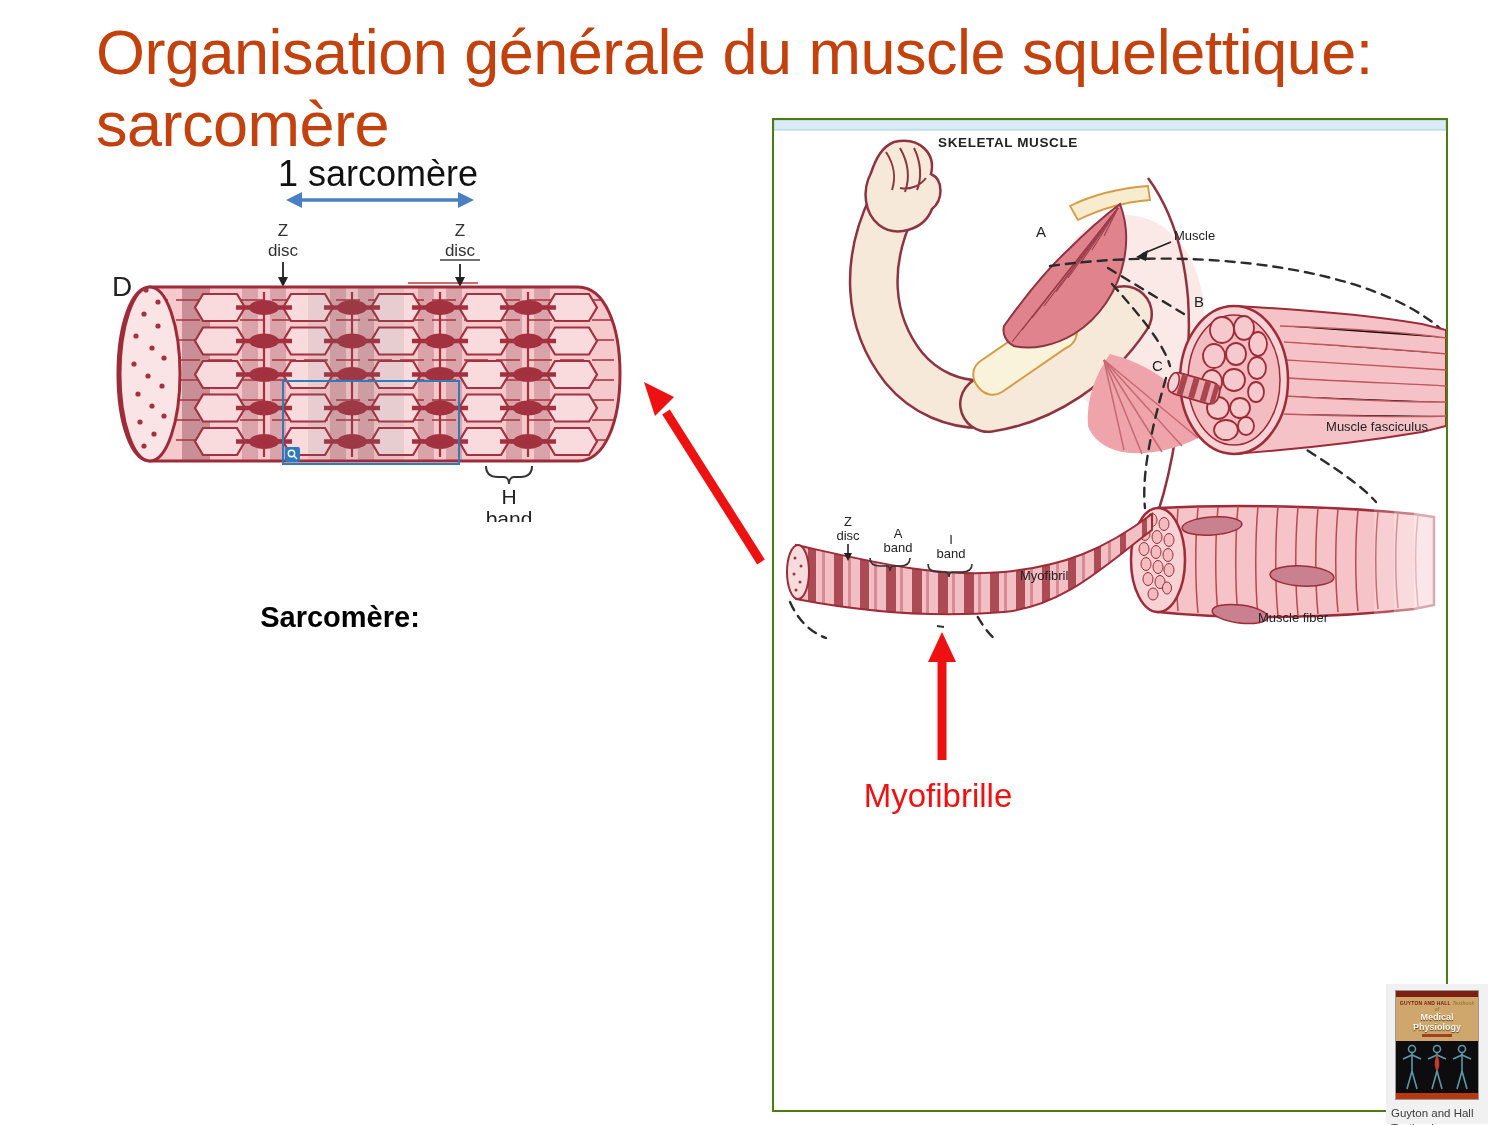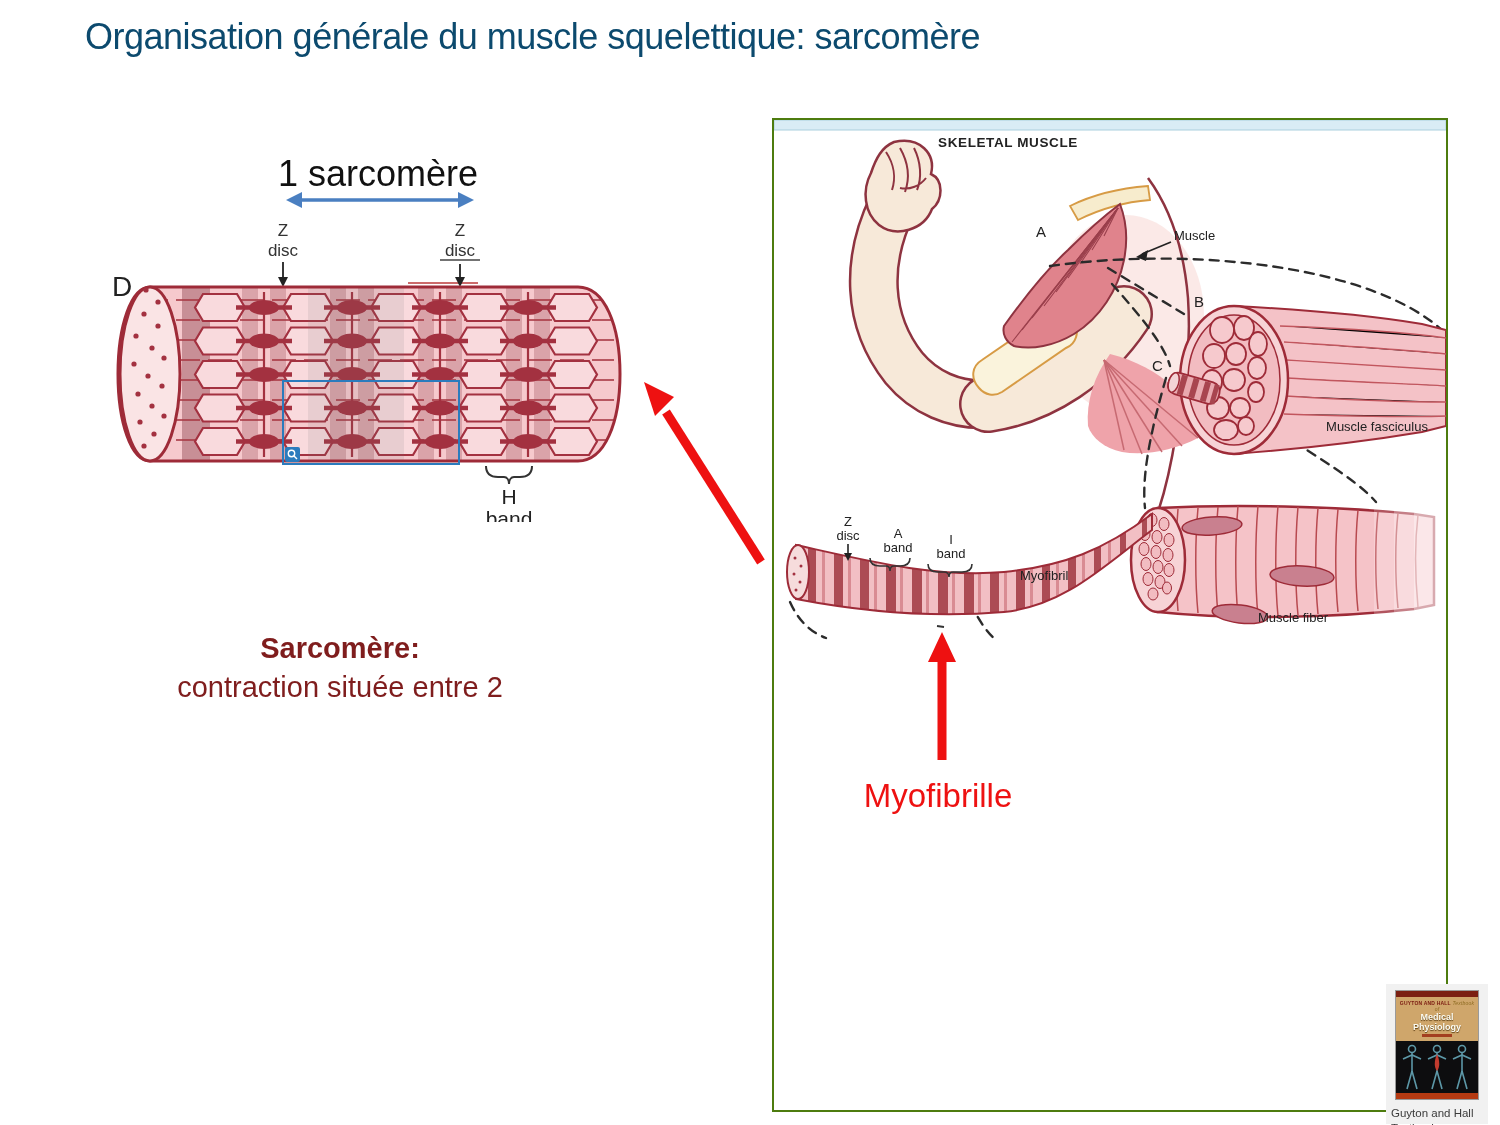--- a/index.html
+++ b/index.html
@@ -1,20 +1,20 @@
 <!DOCTYPE html>
 <html><head>
 <meta charset="utf-8">
 <style>
   html,body{margin:0;padding:0;background:#ffffff;}
   body{width:1500px;height:1125px;position:relative;overflow:hidden;
        font-family:"Liberation Sans", sans-serif;color:#1c1c1c;}
   .abs{position:absolute;}
-  #title{left:85px;top:16px;width:1360px;font-size:36px;letter-spacing:-0.5px;color:#0c4a6e;}
-  #caption{left:140px;top:598px;width:400px;text-align:center;font-size:29px;line-height:39px;color:#7f1d1d;margin-top:31px;}
+  #title{left:96px;top:16px;width:1360px;font-size:63px;letter-spacing:-0.5px;color:#c2410c;}
+  #caption{left:140px;top:598px;width:400px;text-align:center;font-size:29px;line-height:39px;color:#000000;}
   #caption .b{font-weight:bold;}
   #figure-frame{left:772px;top:118px;width:676px;height:994px;background:#fff;
                 border:2px solid #4d7c0f;box-sizing:border-box;}
   #figure-frame svg{position:absolute;left:0;top:0;}
   #book-card{left:1386px;top:984px;width:102px;height:140px;background:#f1f1f1;}
   #book-cover{width:84px;margin:6px auto 4px auto;border:1px solid #9a9a9a;box-sizing:border-box;background:#0d0d0f;}
   .cov-top{height:6px;background:#7b2013;}
   .cov-tan{background:#cfa66b;padding:3px 2px 4px 2px;text-align:center;}
   .cov-series{font-size:5px;font-weight:bold;color:#7a1a10;letter-spacing:0.2px;}
   .cov-series i{color:#8c6a20;font-weight:normal;}
@@ -146,21 +146,20 @@
 
   <g>
     <path d="M386,336 C386,344 391,347 398,347 L404,347 C407,347 409,350 409,354 C409,350 411,347 414,347 L420,347 C427,347 432,344 432,336" fill="none" stroke="#333" stroke-width="2"></path>
     <text x="409" y="374" font-size="21" text-anchor="middle" fill="#222">H</text>
     <text x="409" y="396" font-size="21" text-anchor="middle" fill="#222">band</text>
   </g>
 </svg>
 
 <div id="caption" class="abs">
   <div class="b">Sarcomère:</div>
-  <div>contraction située entre 2</div>
 </div>
 
 <svg class="abs" style="left:630px;top:372px" width="150" height="200" viewBox="0 0 150 200">
   <line x1="36" y1="40" x2="131" y2="190" stroke="#ee1111" stroke-width="9"></line>
   <polygon points="14,10 44,25 25,44" fill="#ee1111"></polygon>
 </svg>
 
 <div id="figure-frame" class="abs">
 <svg width="672" height="990" viewBox="0 0 672 990">
   <defs>

